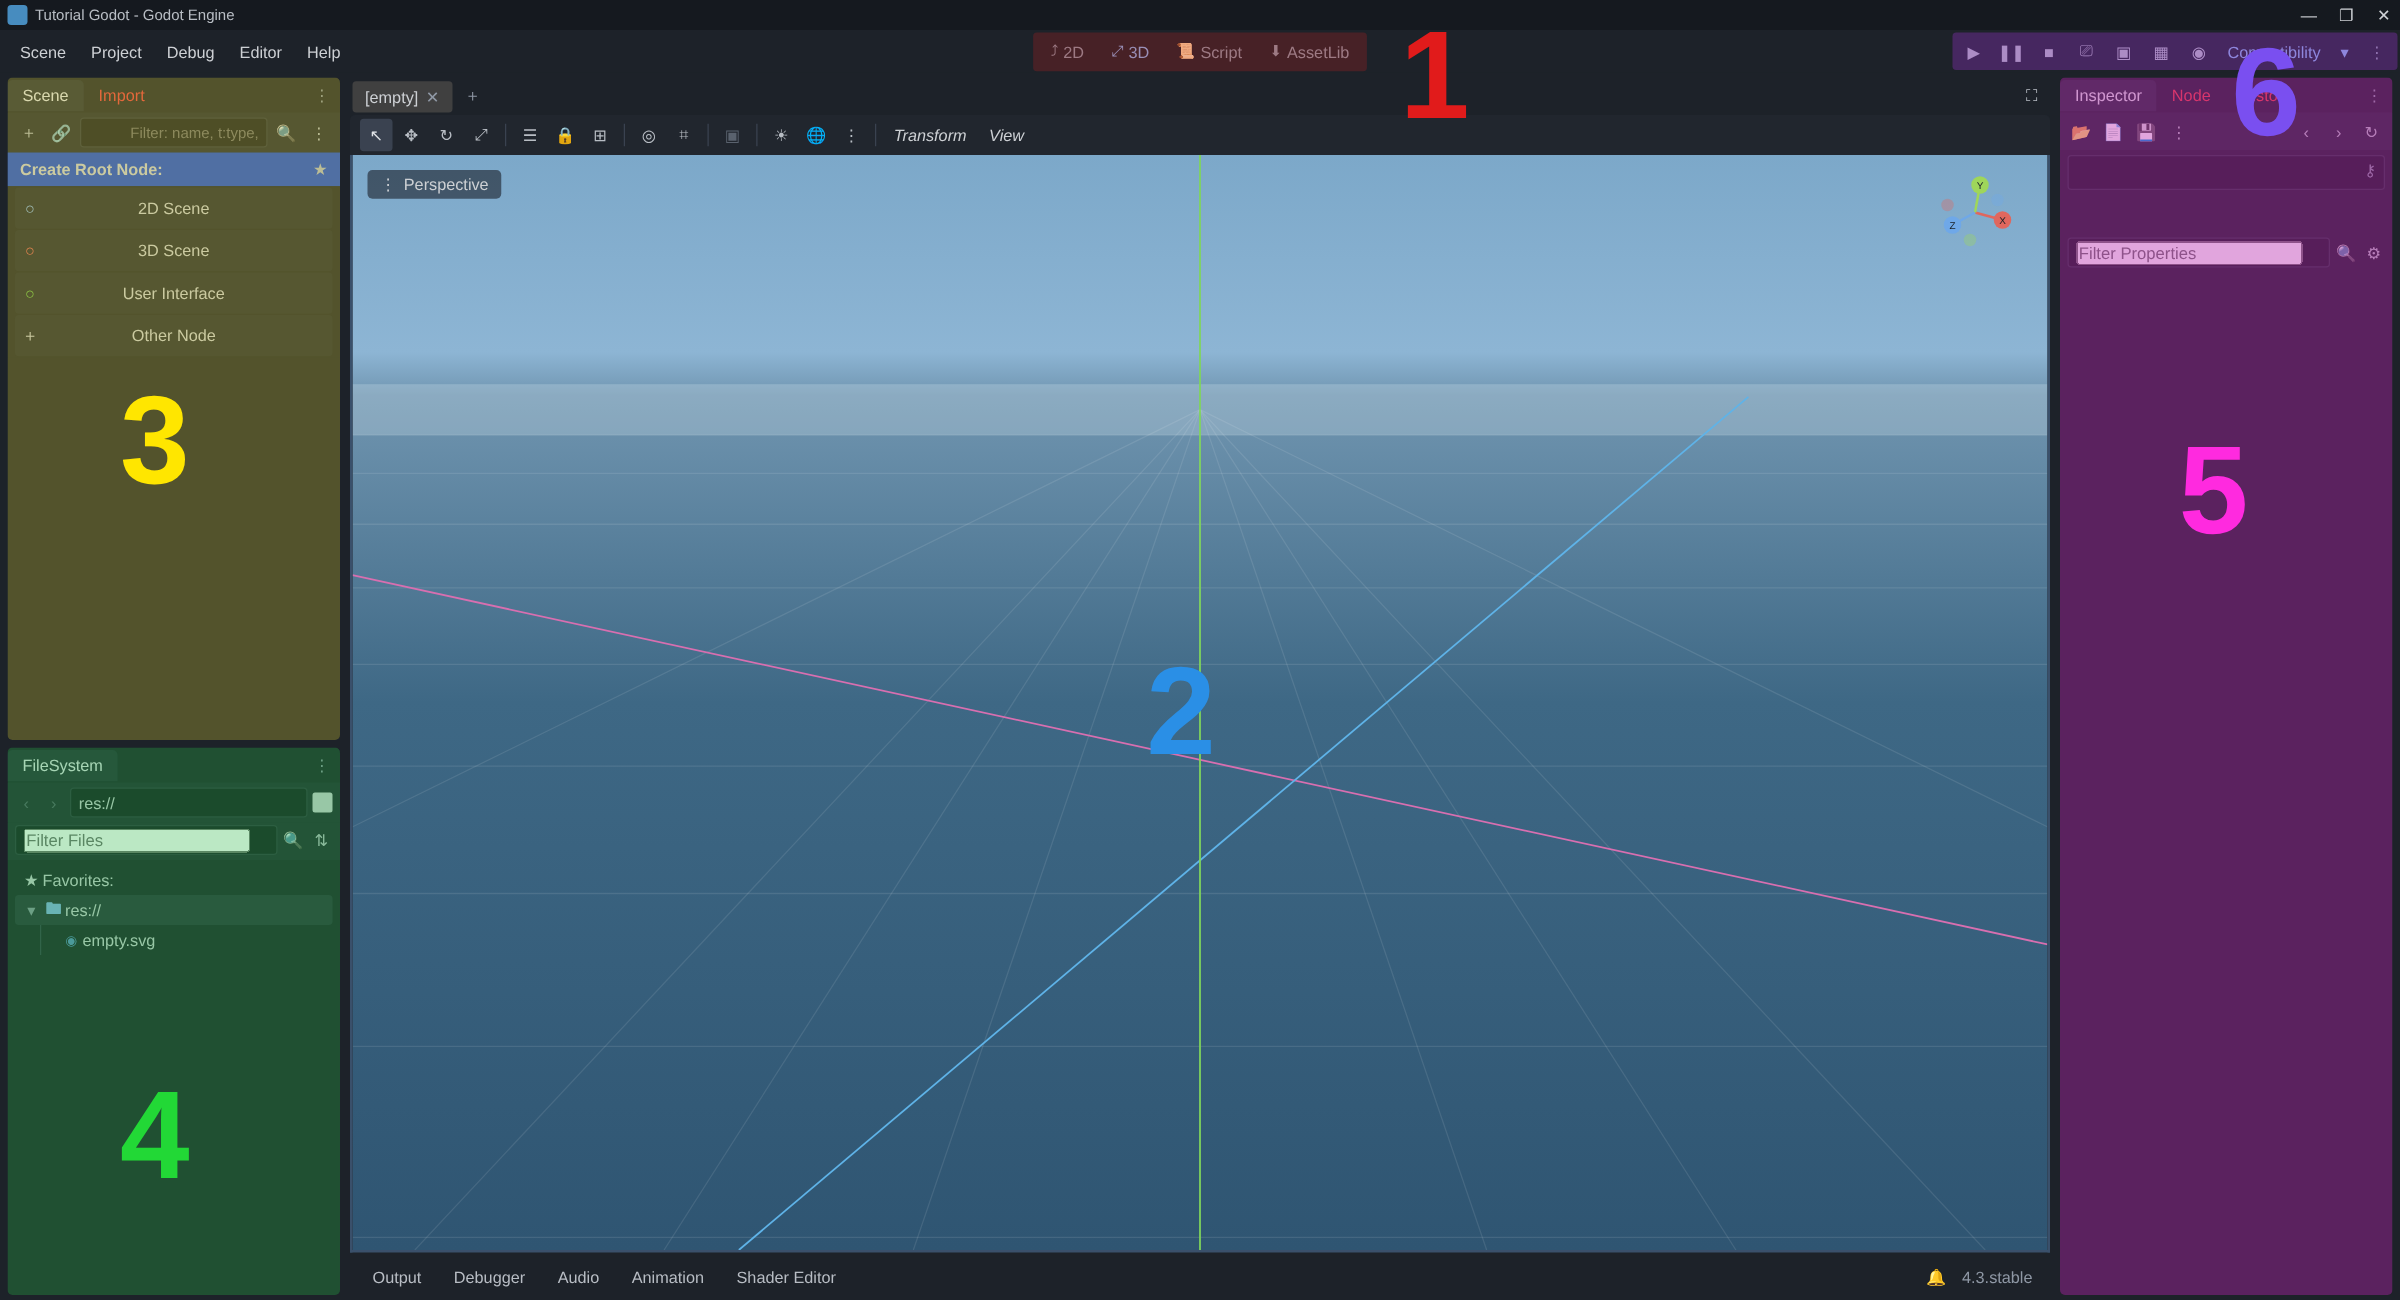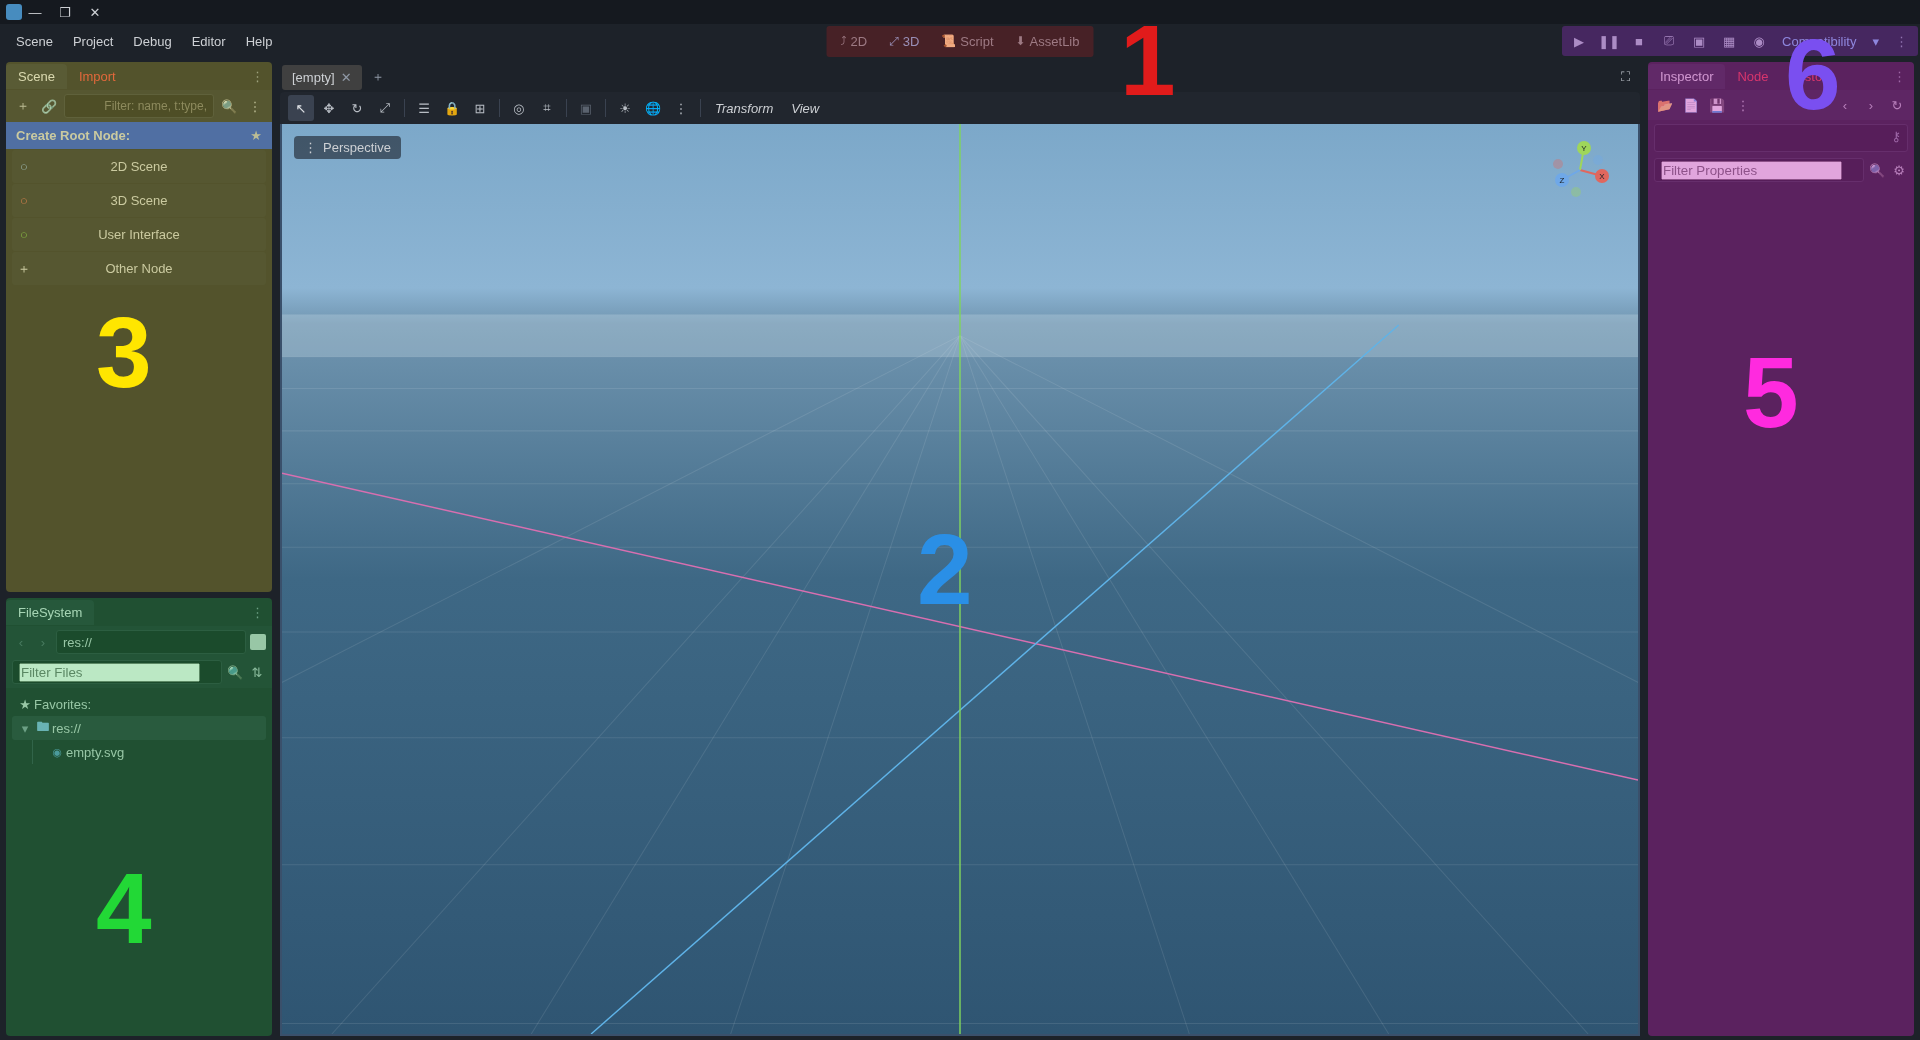--- a/index.html
+++ b/index.html
@@ -105,37 +105,38 @@
 .bottom-tabs .bell { color: #8f98a5; padding: 0 6px; }
 
 
 .right-col { width: 276px; display: flex; flex-direction: column; padding: 4px 6px 4px 4px; }
 .inspector-panel { flex: 1; position: relative; }
 .insp-toolbar { display: flex; align-items: center; padding: 4px 6px; gap: 4px; background: #262c36; }
 .insp-toolbar .tbtn { width: 22px; height: 22px; display: flex; align-items: center; justify-content: center; cursor: pointer; color: #b8bdc4; }
 .insp-toolbar .spacer { flex: 1; }
 .insp-empty { height: 28px; background: #1a1f26; margin: 4px 6px; border-radius: 3px; border: 1px solid #333a44; position: relative; }
 .insp-empty .key-ic { position: absolute; right: 6px; top: 4px; color: #8f98a5; }
-.insp-filter { display: flex; align-items: center; gap: 4px; padding: 2px 6px; background: #21262e; }
+.insp-filter { display: flex; align-items: center; gap: 4px; padding: 2px 6px; background: #21262e; margin-top: 32px; }
 .insp-filter .filter { flex: 1; background: #1a1f26; border: 1px solid #333a44; border-radius: 3px; height: 24px; padding: 0 6px; display: flex; align-items: center; }
 .insp-filter .ic { width: 18px; text-align: center; color: #b8bdc4; cursor: pointer; }
 
 
 .annot-num { position: absolute; font-size: 100px; font-weight: 900; font-family: "Arial Black", Arial, sans-serif; z-index: 100; pointer-events: none; line-height: 1; }
 .overlay-red { position: absolute; background: rgba(200,30,30,0.25); z-index: 50; pointer-events: none; border-radius: 3px; }
 .overlay-purple { position: absolute; background: rgba(150,50,200,0.35); z-index: 50; pointer-events: none; border-radius: 3px; }
 .overlay-yellow { position: absolute; top: 0; left: 0; right: 0; bottom: 0; background: rgba(200,190,40,0.30); z-index: 50; pointer-events: none; }
 .overlay-green { position: absolute; top: 0; left: 0; right: 0; bottom: 0; background: rgba(30,180,60,0.30); z-index: 50; pointer-events: none; }
 .overlay-magenta { position: absolute; top: 0; left: 0; right: 0; bottom: 0; background: rgba(180,30,170,0.40); z-index: 50; pointer-events: none; }
 </style>
 </head>
 <body>
 
 <div class="titlebar">
   <div class="logo"></div>
+  <div class="title">Tutorial Godot - Godot Engine</div>
   <div class="win-controls">
     <span>—</span>
     <span>❐</span>
     <span>✕</span>
   </div>
 </div>
 
 <div class="menubar">
   <div class="menu-item">Scene</div>
   <div class="menu-item">Project</div>
@@ -359,20 +360,30 @@
           <circle cx="48" cy="20" r="5" fill="rgba(111,168,232,0.35)"></circle>
           <text x="52" y="39" text-anchor="middle" font-size="8" fill="#1a1f26">X</text>
           <text x="34" y="11" text-anchor="middle" font-size="8" fill="#1a1f26">Y</text>
           <text x="12" y="43" text-anchor="middle" font-size="8" fill="#1a1f26">Z</text>
         </svg>
       </div>
 
       <div class="annot-num" style="top:395px; left:635px; color:#2a8fe6;">2</div>
     </div>
 
+    <div class="bottom-tabs">
+      <div class="btab">Output</div>
+      <div class="btab">Debugger</div>
+      <div class="btab">Audio</div>
+      <div class="btab">Animation</div>
+      <div class="btab">Shader Editor</div>
+      <div class="spacer"></div>
+      <div class="bell">🔔</div>
+      <div class="version">4.3.stable</div>
+    </div>
   </div>
 
   <div class="right-col">
     <div class="panel inspector-panel">
       <div class="overlay-magenta"></div>
       <div class="annot-num" style="top:280px; left:95px; color:#ff2adf;">5</div>
 
       <div class="panel-tabs">
         <div class="panel-tab active">Inspector</div>
         <div class="panel-tab">Node</div>

